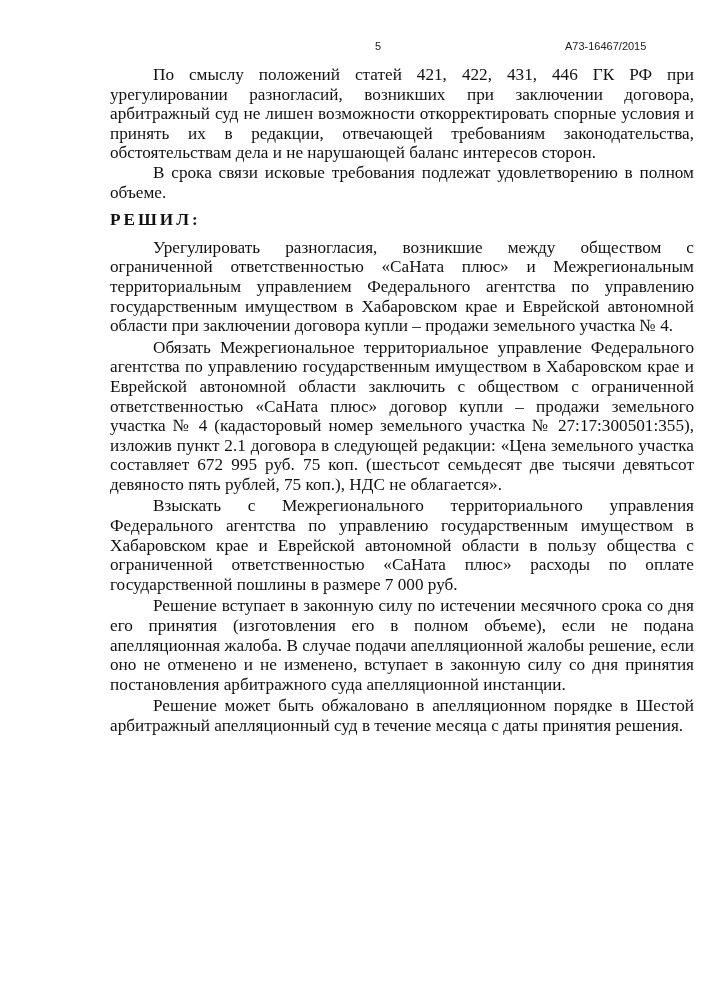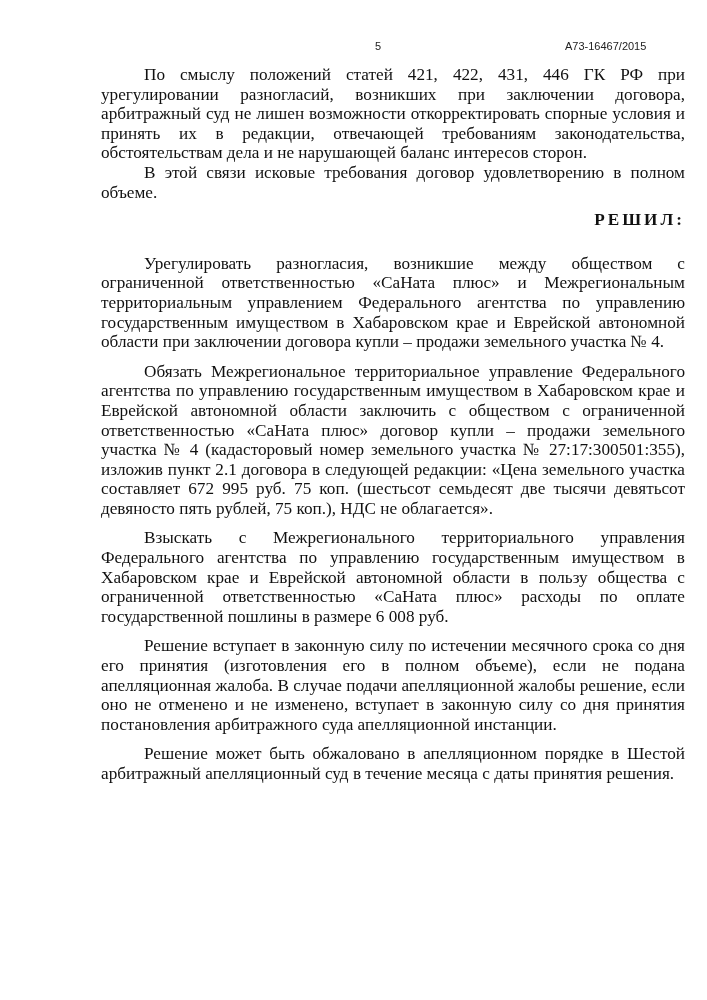--- a/index.html
+++ b/index.html
@@ -1,38 +1,38 @@
 <!DOCTYPE html>
 <html><head>
 <meta charset="utf-8">
 <style>
   html, body { margin: 0; padding: 0; background: #ffffff; }
   body { width: 707px; height: 1000px; position: relative; overflow: hidden; }
   .page { position: absolute; left: 0; top: 0; width: 707px; height: 1000px; background: #fff; }
   .hdr { position: absolute; top: 40px; font-family: "Liberation Sans", sans-serif; font-size: 11px; color: #222; }
   .hdr.num { left: 375px; }
   .hdr.case { left: 565px; }
-  .body { position: absolute; left: 101px; top: 65px; width: 584px;
+  .body { position: absolute; left: 110px; top: 65px; width: 584px;
           font-family: "Liberation Serif", serif; font-size: 17.2px; line-height: 19.6px; color: #111; }
   .p { text-align: justify; text-indent: 43px; margin: 0; }
-  .p.gap { margin-top: 10px; }
-  .title { text-align: right; font-weight: bold; letter-spacing: 3px; margin: 8px 0 0 0; }
+  .p.gap { margin-top: 2px; }
+  .title { text-align: left; font-weight: bold; letter-spacing: 3px; margin: 8px 0 0 0; }
 </style>
 </head>
 <body>
 
 <div class="page">
   <div class="hdr num">5</div>
   <div class="hdr case">А73-16467/2015</div>
 
   <div class="body">
     <p class="p">По смыслу положений статей 421, 422, 431, 446 ГК РФ при урегулировании разногласий, возникших при заключении договора, арбитражный суд не лишен возможности откорректировать спорные условия и принять их в редакции, отвечающей требованиям законодательства, обстоятельствам дела и не нарушающей баланс интересов сторон.</p>
-    <p class="p">В этой связи исковые требования договор удовлетворению в полном объеме.</p>
+    <p class="p">В срока связи исковые требования подлежат удовлетворению в полном объеме.</p>
 
     <p class="title">РЕШИЛ:</p>
 
-    <p class="p" style="margin-top:24px">Урегулировать разногласия, возникшие между обществом с ограниченной ответственностью «СаНата плюс» и Межрегиональным территориальным управлением Федерального агентства по управлению государственным имуществом в Хабаровском крае и Еврейской автономной области при заключении договора купли – продажи земельного участка № 4.</p>
+    <p class="p" style="margin-top:8px">Урегулировать разногласия, возникшие между обществом с ограниченной ответственностью «СаНата плюс» и Межрегиональным территориальным управлением Федерального агентства по управлению государственным имуществом в Хабаровском крае и Еврейской автономной области при заключении договора купли – продажи земельного участка № 4.</p>
     <p class="p gap">Обязать Межрегиональное территориальное управление Федерального агентства по управлению государственным имуществом в Хабаровском крае и Еврейской автономной области заключить с обществом с ограниченной ответственностью «СаНата плюс» договор купли – продажи земельного участка № 4 (кадасторовый номер земельного участка № 27:17:300501:355), изложив пункт 2.1 договора в следующей редакции: «Цена земельного участка составляет 672 995 руб. 75 коп. (шестьсот семьдесят две тысячи девятьсот девяносто пять рублей, 75 коп.), НДС не облагается».</p>
-    <p class="p gap">Взыскать с Межрегионального территориального управления Федерального агентства по управлению государственным имуществом в Хабаровском крае и Еврейской автономной области в пользу общества с ограниченной ответственностью «СаНата плюс» расходы по оплате государственной пошлины в размере 6 008 руб.</p>
+    <p class="p gap">Взыскать с Межрегионального территориального управления Федерального агентства по управлению государственным имуществом в Хабаровском крае и Еврейской автономной области в пользу общества с ограниченной ответственностью «СаНата плюс» расходы по оплате государственной пошлины в размере 7 000 руб.</p>
     <p class="p gap">Решение вступает в законную силу по истечении месячного срока со дня его принятия (изготовления его в полном объеме), если не подана апелляционная жалоба. В случае подачи апелляционной жалобы решение, если оно не отменено и не изменено, вступает в законную силу со дня принятия постановления арбитражного суда апелляционной инстанции.</p>
     <p class="p gap">Решение может быть обжаловано в апелляционном порядке в Шестой арбитражный апелляционный суд в течение месяца с даты принятия решения.</p>
   </div>
 </div>
 
 </body></html>

